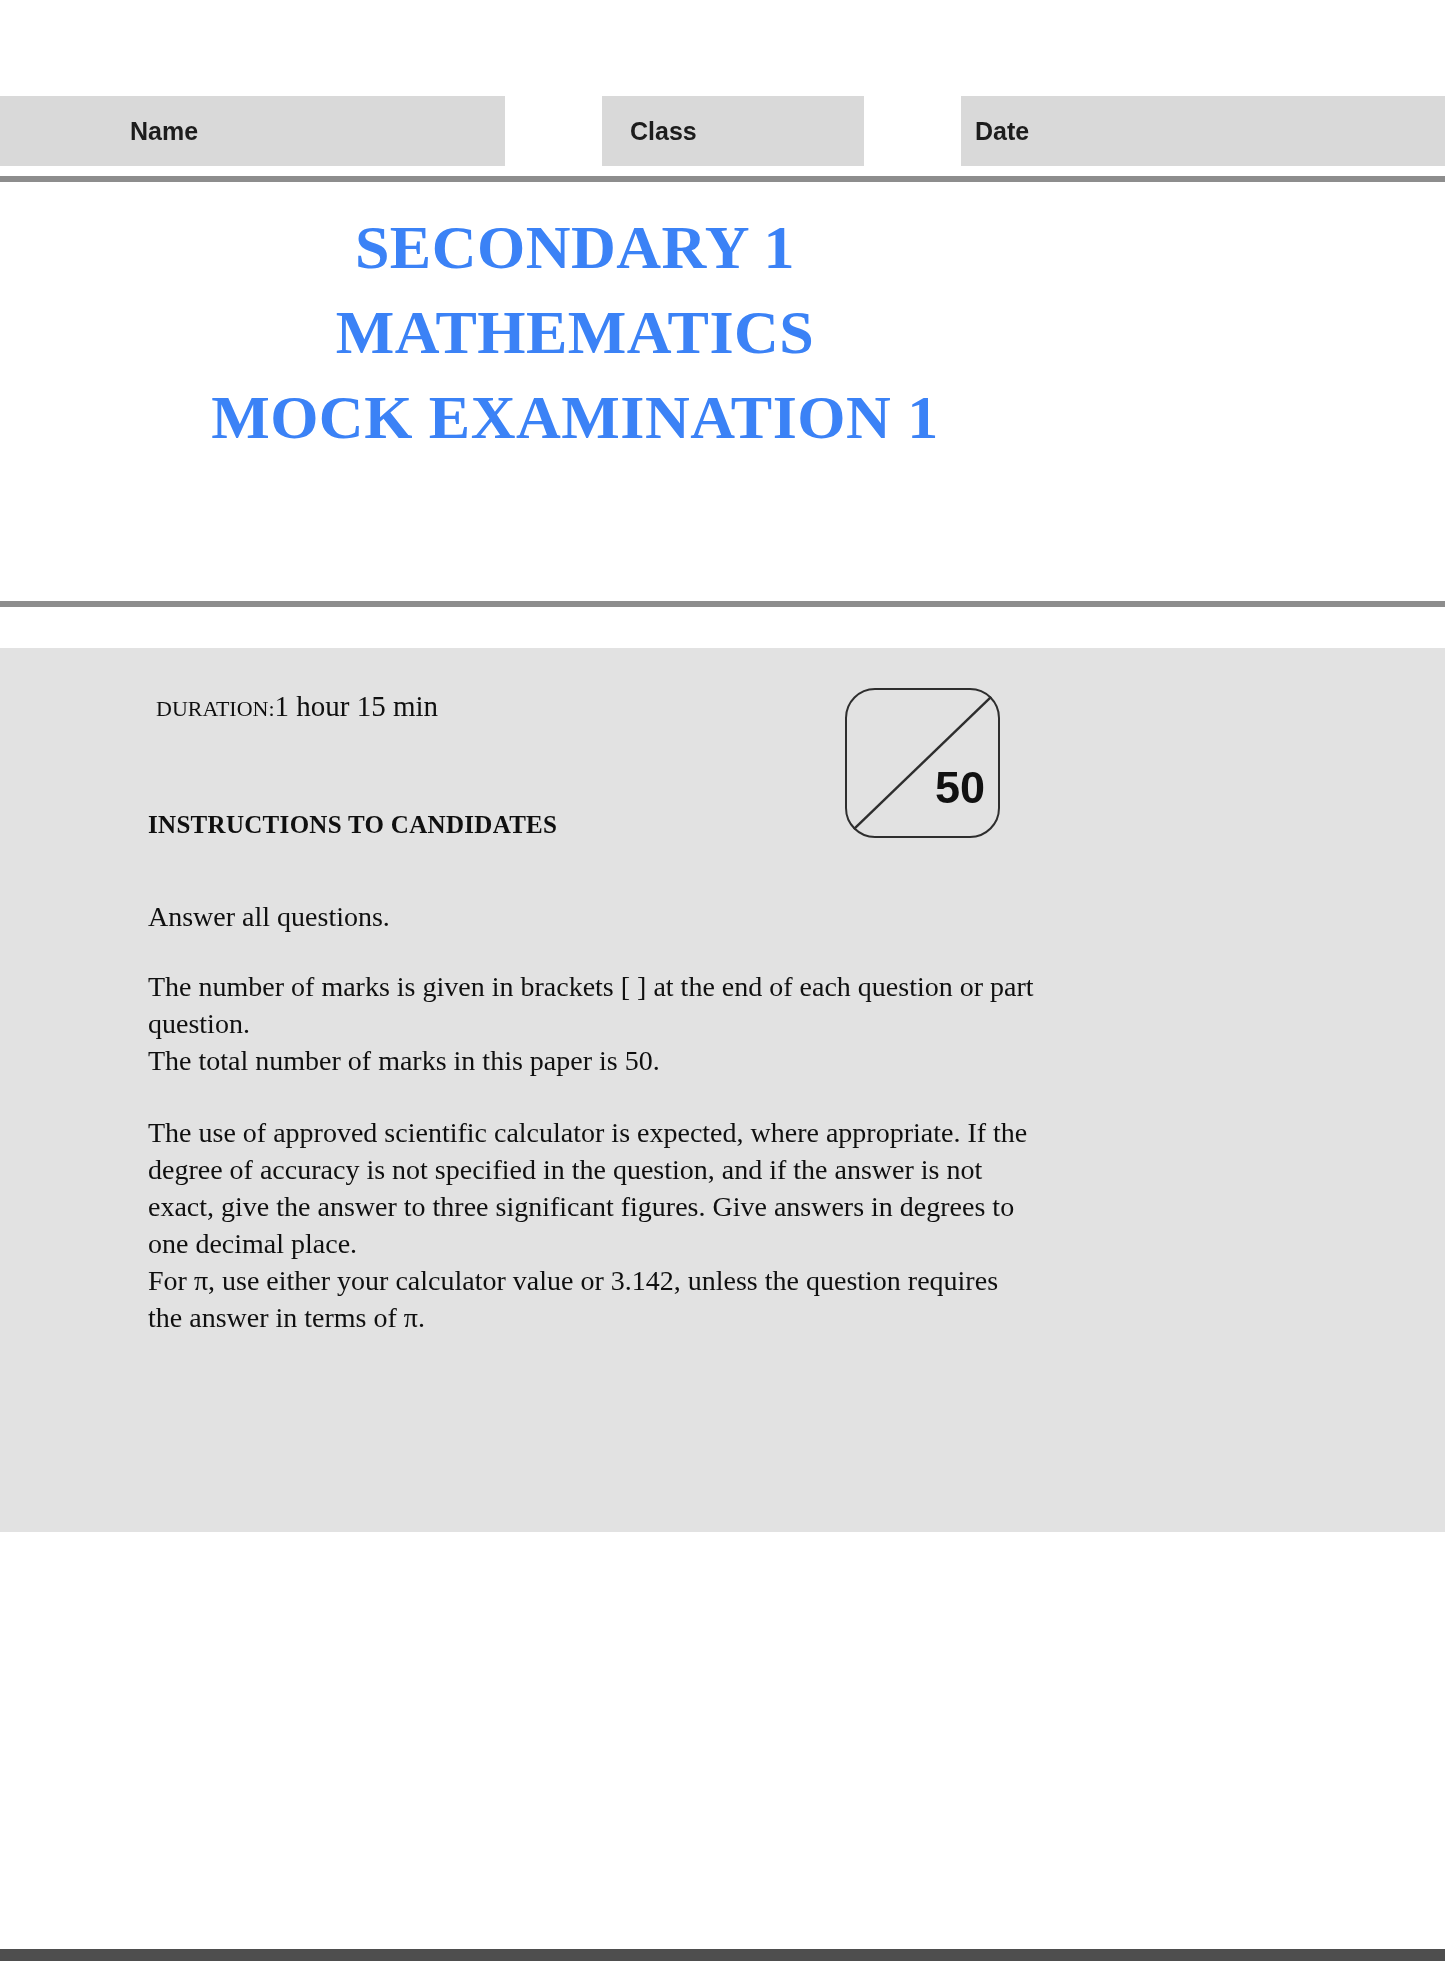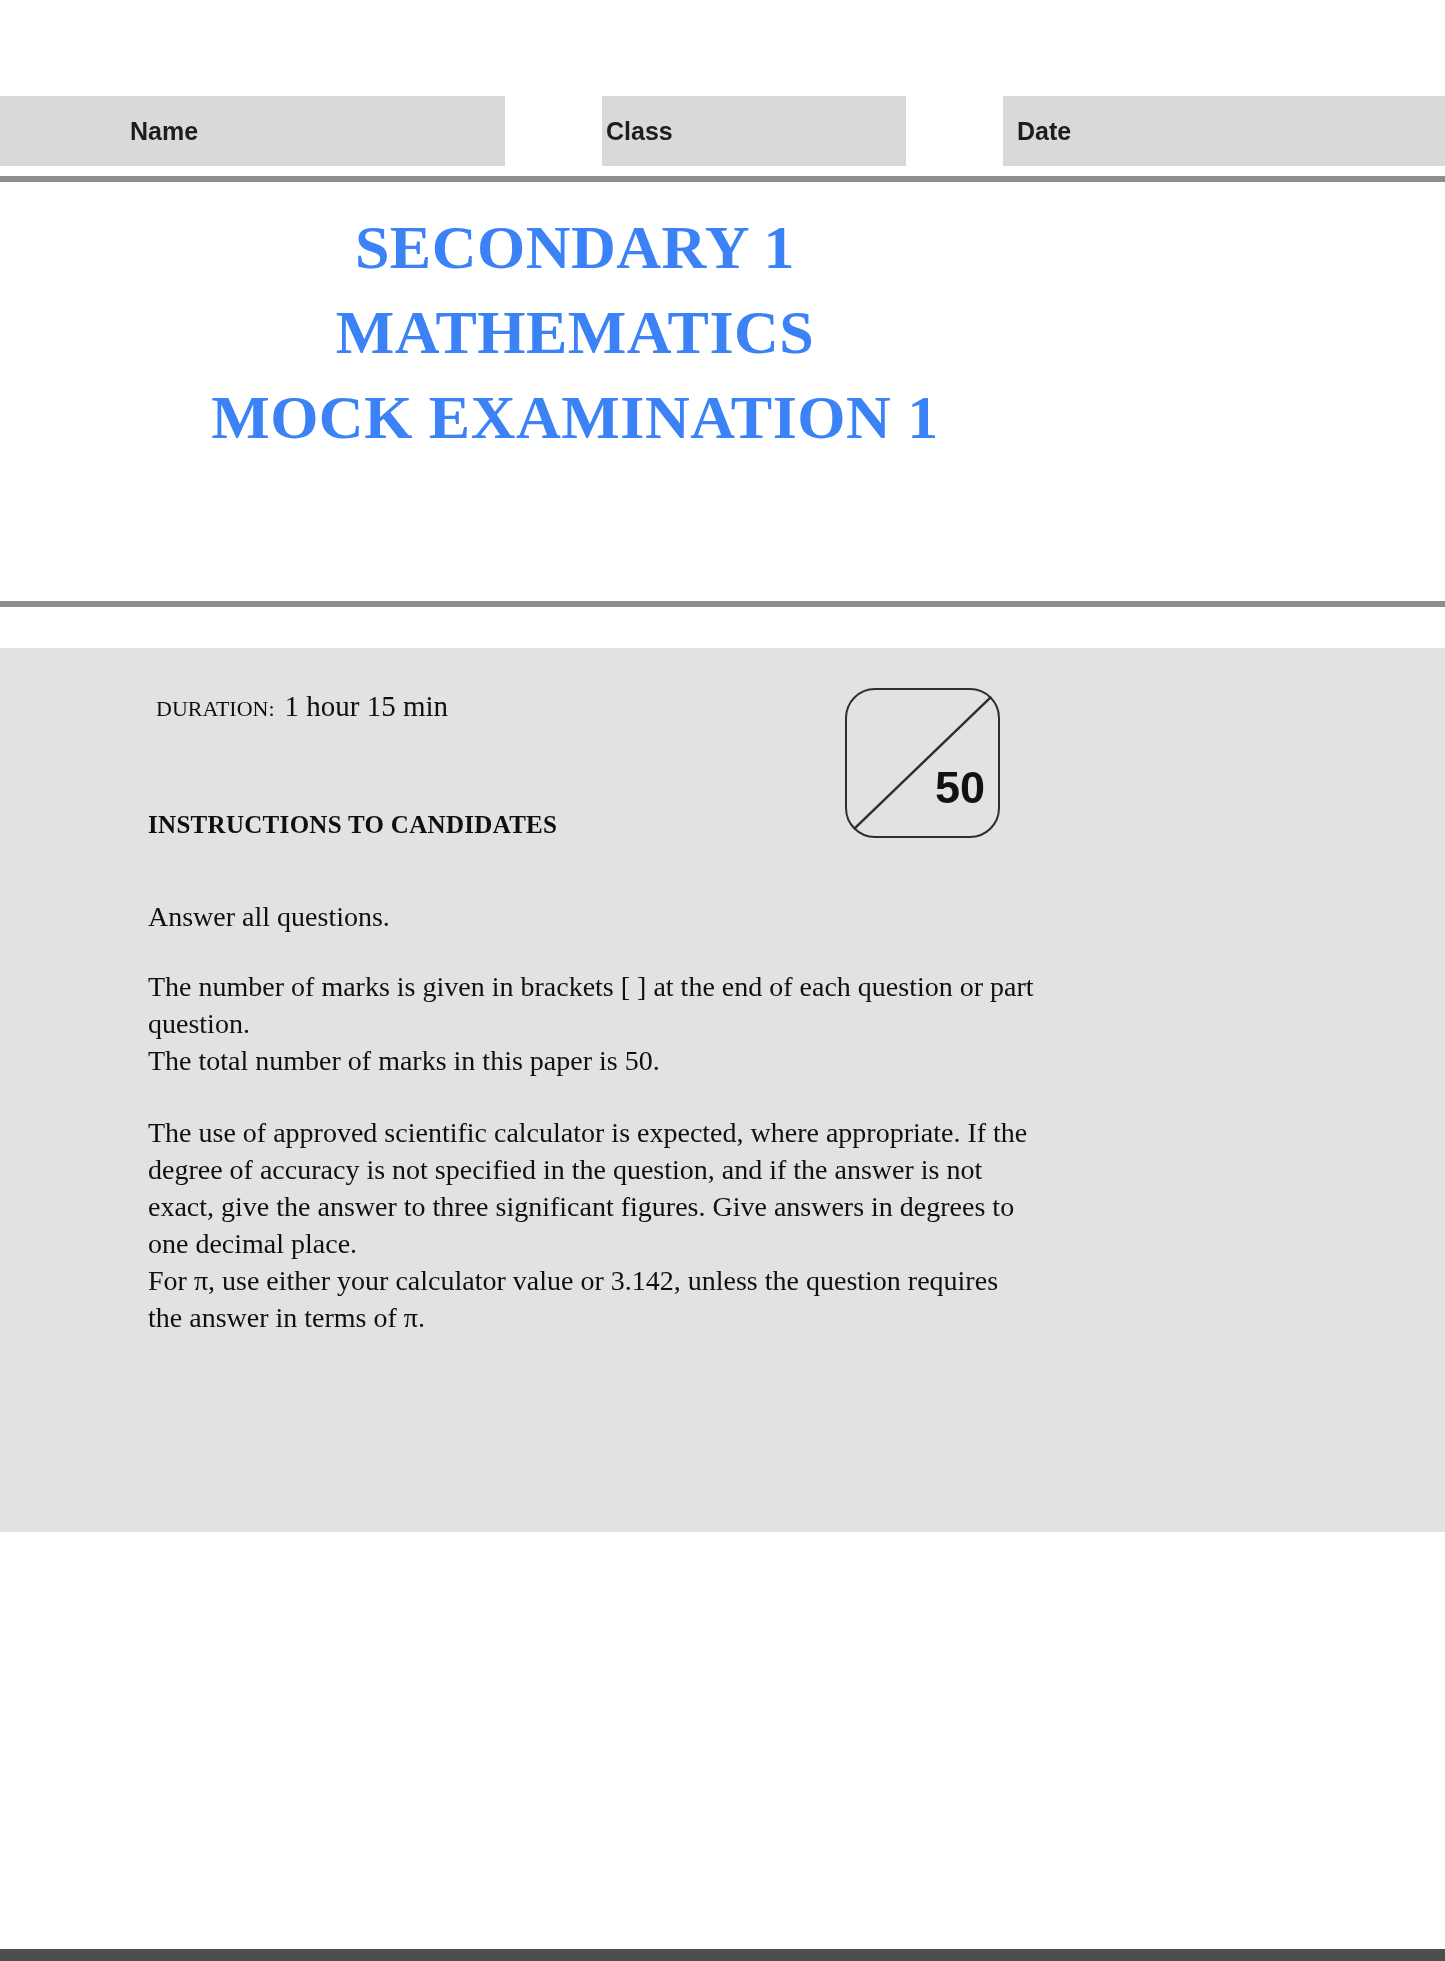--- a/index.html
+++ b/index.html
@@ -16,41 +16,41 @@
   
   .header-bar { position: absolute; top: 96px; left: 0; width: 1445px; height: 70px; display: flex; gap: 44px; }
   .header-field {
     background: #d9d9d9;
     display: flex; align-items: center;
     font-family: "Liberation Sans", sans-serif;
     font-weight: 700; font-size: 25px; color: #1d1d1d;
   }
   .hf-name  { width: 505px; padding-left: 130px; box-sizing: border-box; }
   .hf-gap   { width: 9px; background: #ffffff; }
-  .hf-class { width: 304px; padding-left: 4px; box-sizing: border-box; }
+  .hf-class { width: 262px; padding-left: 28px; box-sizing: border-box; }
   .hf-date  { flex: 1; padding-left: 14px; box-sizing: border-box; }
 
   
   .rule { position: absolute; left: 0; height: 6px; background: #8d8d8d; }
   .rule-top { top: 176px; width: 1445px; }
   .rule-mid { top: 601px; width: 1445px; }
 
   
   .title-block {
     position: absolute; top: 205px; left: 0; width: 1150px;
     text-align: center; font-weight: 700; font-size: 62px;
     line-height: 85px; color: #3b82f6; letter-spacing: 0.5px;
   }
 
   
   .panel { position: absolute; top: 648px; left: 0; width: 1445px; height: 884px; background: #e2e2e2; }
 
   .duration-line { position: absolute; top: 42px; left: 148px; font-size: 29px; color: #101010; }
   .duration-label { font-weight: 400; font-size: 22px; margin-left: 8px; }
-  .duration-value { margin-left: 10px; }
+  .duration-value { }
 
   .marks-box {
     position: absolute; top: 40px; left: 845px;
     width: 155px; height: 150px;
     border: 2.5px solid #2e2e2e; border-radius: 30px;
     box-sizing: border-box;
   }
   .marks-box svg { position: absolute; top: 0; left: 0; width: 100%; height: 100%; }
   .marks-value {
     position: absolute; right: 13px; bottom: 22px;

